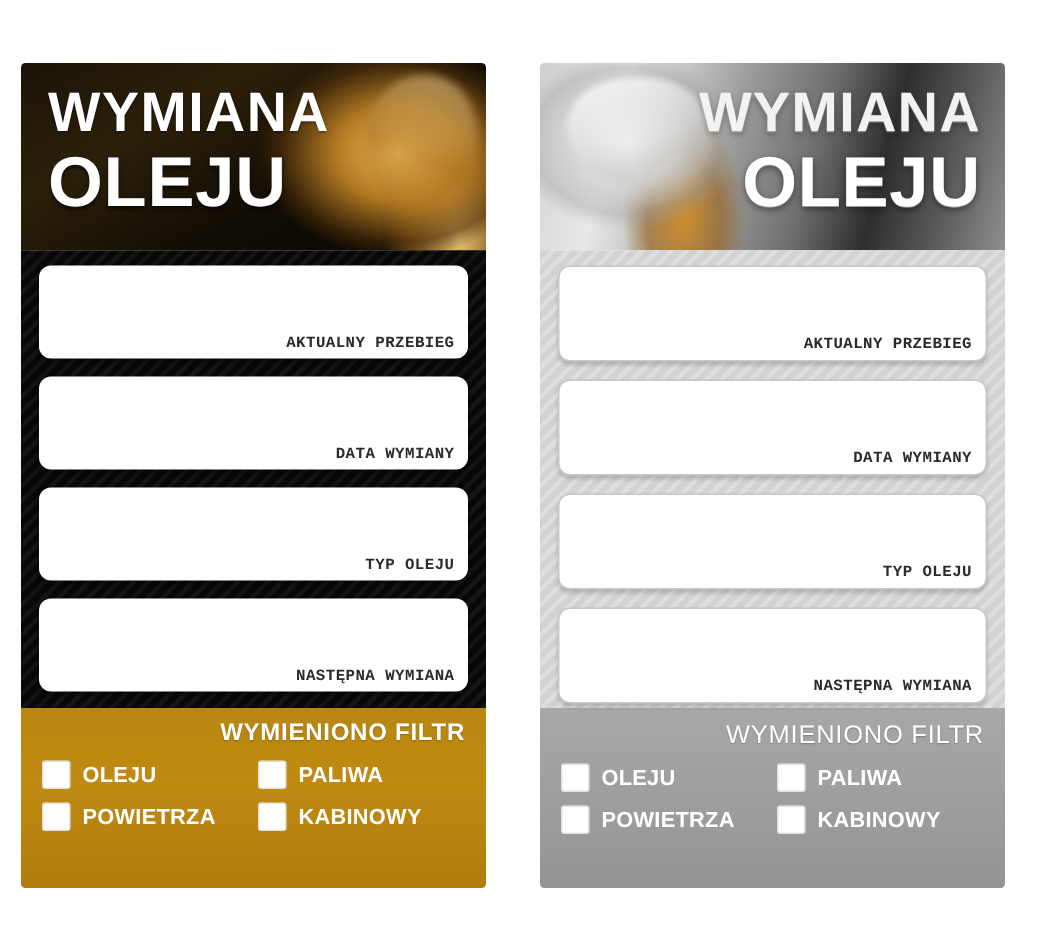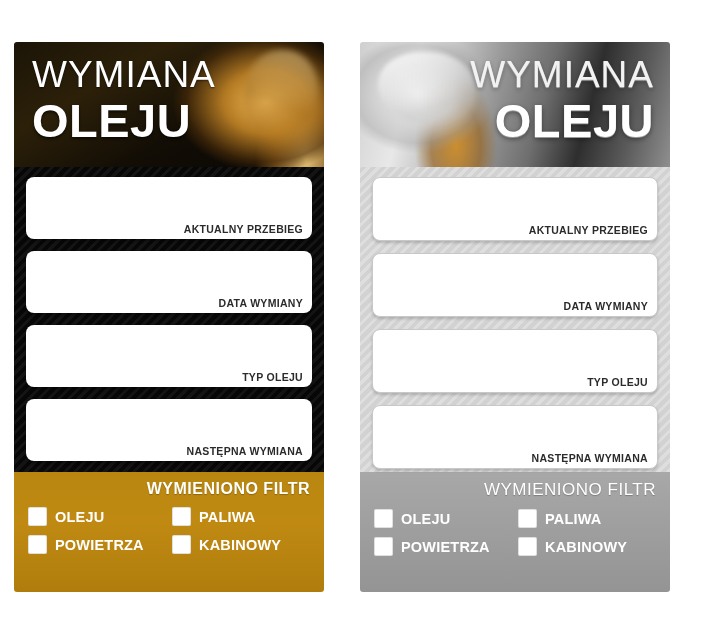--- a/index.html
+++ b/index.html
@@ -79,21 +79,21 @@
     position: absolute;
     top: 14px;
     line-height: 1;
   }
   .gold .title-wrap { left: 18px; text-align: left; }
   .silver .title-wrap { right: 16px; text-align: right; }
 
   .title-top {
     font-size: 37px;
     letter-spacing: 1px;
-    font-weight: 400;
+    font-weight: 700;
     color: #ffffff;
     text-shadow: 0 1px 2px rgba(0,0,0,0.55);
     text-align: center;
   }
   .silver .title-top {
     color: #f2f2f2;
     text-shadow: 0 1px 1px rgba(255,255,255,0.55), 0 2px 4px rgba(0,0,0,0.35);
   }
   .title-bottom {
     font-size: 47px;
@@ -146,20 +146,21 @@
   }
   .field .caption {
     position: absolute;
     right: 9px;
     bottom: 4px;
     font-size: 10.5px;
     font-weight: 700;
     letter-spacing: 0.3px;
     color: #2b2b2b;
     white-space: nowrap;
+    font-family: Liberation Mono, monospace;
   }
 
   
   .footer {
     height: 120px;
     box-sizing: border-box;
     padding: 8px 14px 0 14px;
   }
   .gold .footer {
     background: linear-gradient(180deg, #b8860f 0%, #c08a12 40%, #b07d0d 100%);

